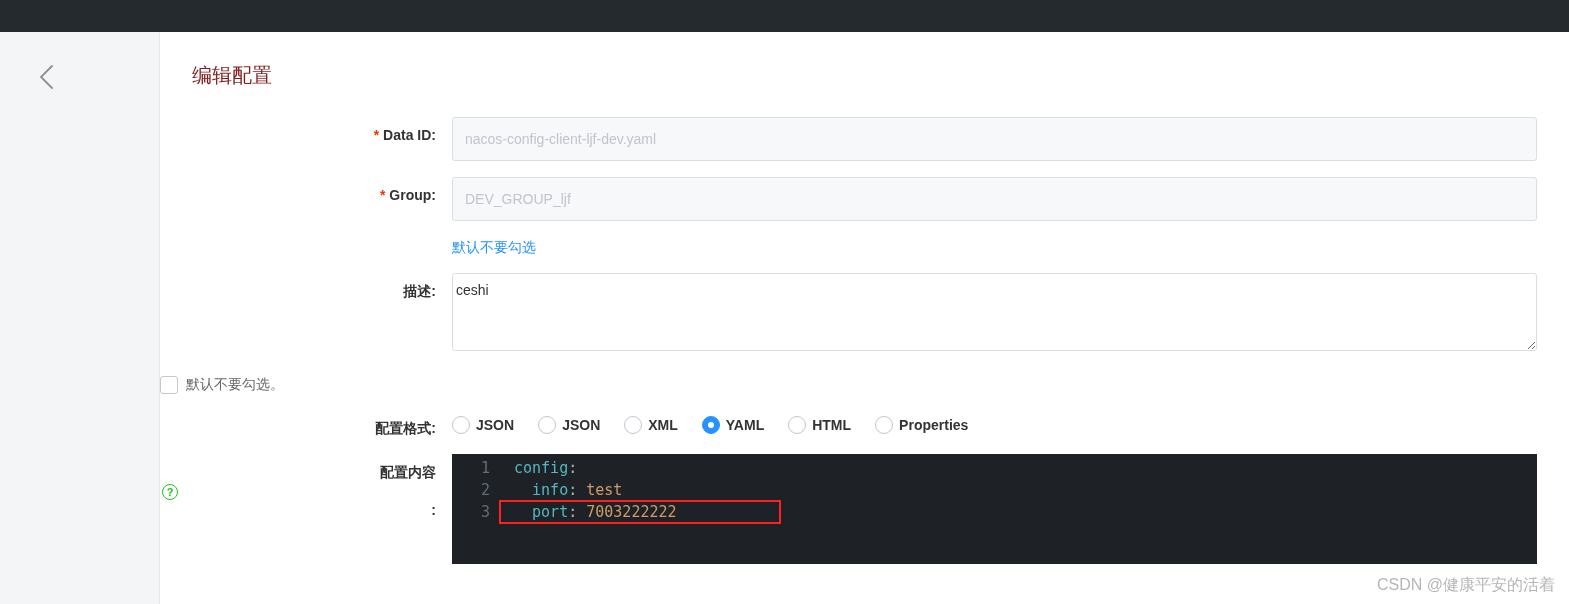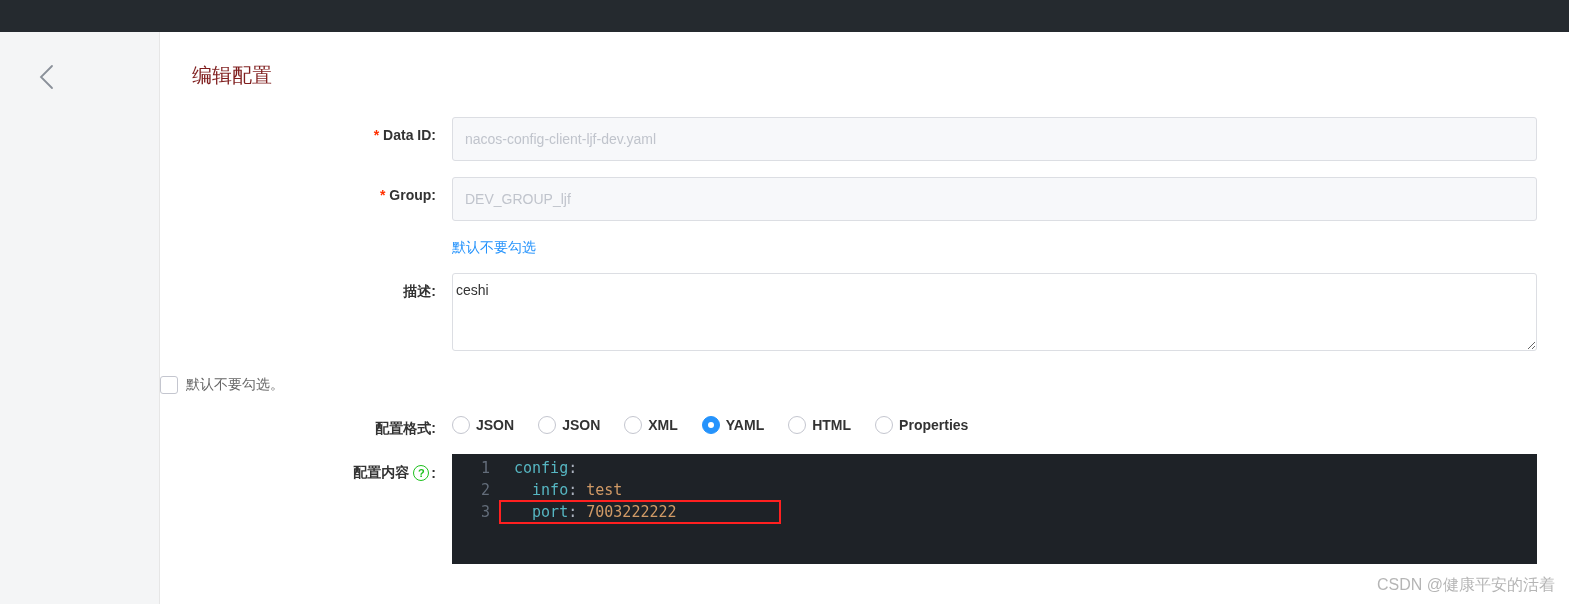--- a/index.html
+++ b/index.html
@@ -33,21 +33,21 @@
     .code-editor { background: #1e2227; color: #abb2bf; font-family: "Consolas", "Monaco", monospace; font-size: 15px; line-height: 22px; min-height: 110px; display: flex; }
     .gutter { width: 50px; text-align: right; padding-right: 12px; color: #636d7a; user-select: none; padding-top: 3px; }
     .code-body { flex: 1; padding-top: 3px; position: relative; }
     .code-line { white-space: pre; }
     .kw { color: #56b6c2; margin-left: 12px; }
     .val { color: #d19a66; }
     .num { color: #d19a66; }
     .colon { color: #abb2bf; }
     .highlight-box { position: absolute; border: 2px solid #ff2020; top: 46px; left: -3px; width: 282px; height: 24px; pointer-events: none; }
     .watermark { position: fixed; right: 14px; bottom: 8px; color: rgba(120,120,120,0.55); font-size: 16px; pointer-events: none; margin-left: 28px; }
-    .label-with-icon { display: flex; align-items: center; justify-content: flex-end; gap: 2px; }
+    .label-with-icon { display: flex; justify-content: flex-end; gap: 2px; flex-direction: column; }
   </style>
 </head>
 <body>
 
 <div class="header-bar"></div>
 <div class="layout">
   <div class="sidebar">
     <div class="back-btn">
       <svg viewBox="0 0 18 26">
           <path d="M14 2 L3 13 L14 24" stroke="#8a9099" stroke-width="1.8" fill="none" stroke-linecap="round"></path>

